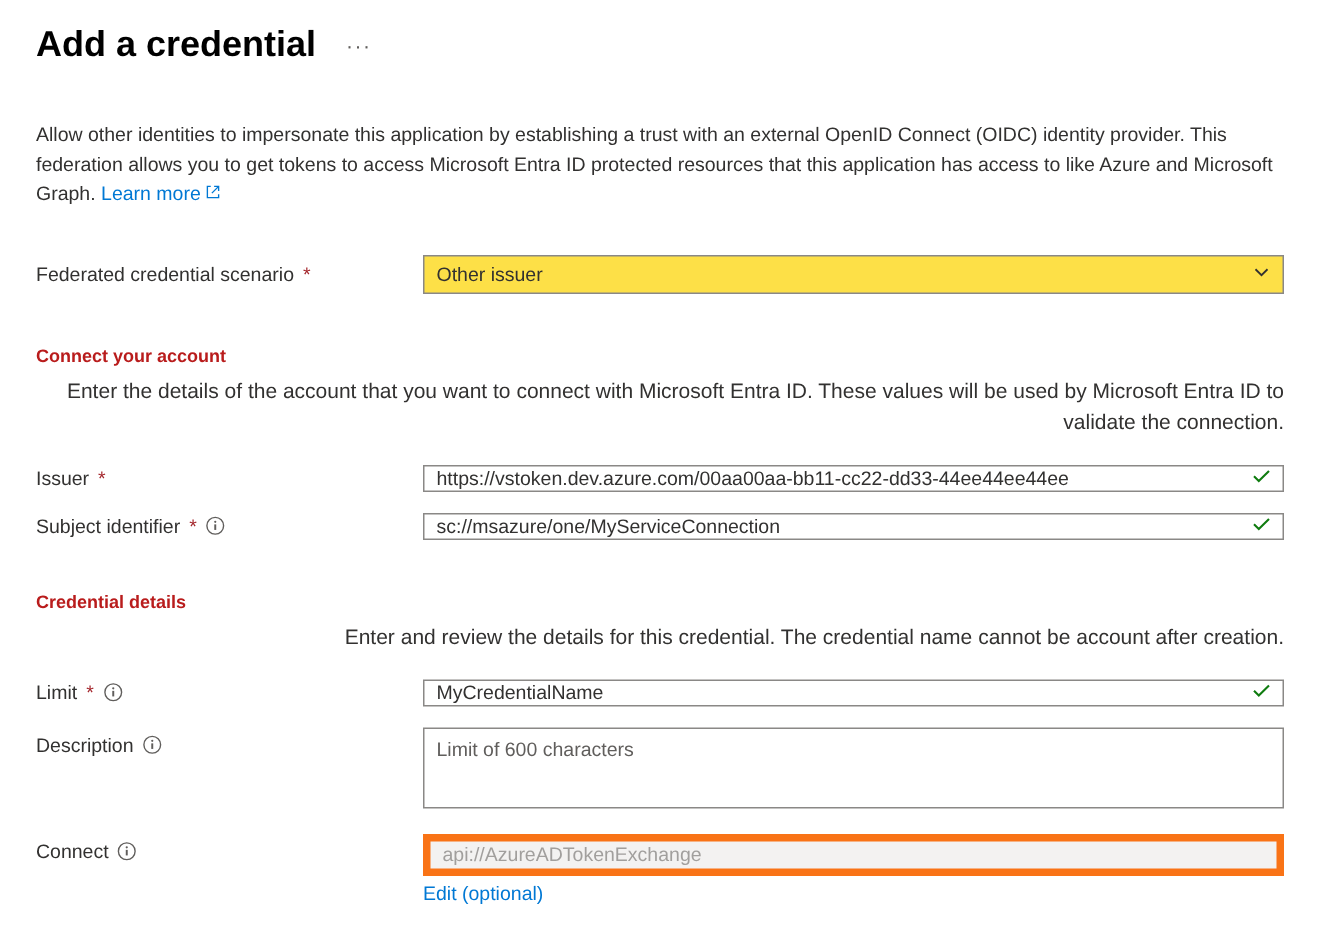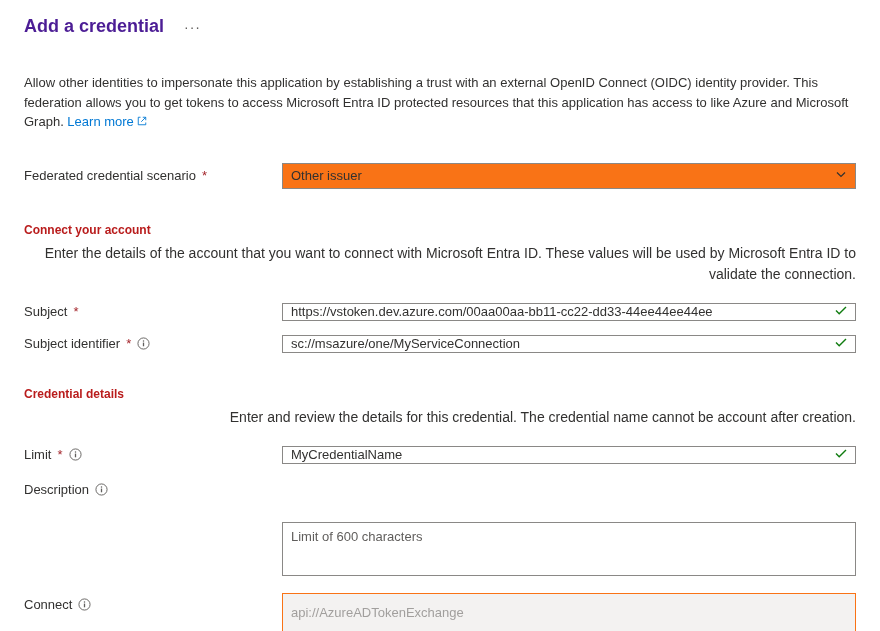--- a/index.html
+++ b/index.html
@@ -11,23 +11,23 @@
       padding: 16px 24px;
       width: 880px;
     }
     .header-row {
       display: flex;
       align-items: center;
       gap: 16px;
       margin-bottom: 36px;
     }
     h1 {
-      font-size: 18px;
+      font-size: 24px;
       font-weight: 600;
-      color: #4c1d95;
+      color: #000000;
     }
     .ellipsis-btn {
       font-size: 14px;
       color: #605e5c;
       cursor: pointer;
       padding: 2px 4px;
       letter-spacing: 1px;
     }
     .intro {
       font-size: 13px;
@@ -64,21 +64,21 @@
       display: inline-flex;
       align-items: center;
       justify-content: center;
       color: #605e5c;
     }
     .field-col { flex: 1; }
     .select-wrap {
       position: relative;
       border: 1px solid #8a8886;
       height: 26px;
-      background: #f97316;
+      background: #fde047;
       display: flex;
       align-items: center;
       padding: 0 8px;
       cursor: pointer;
     }
     .select-wrap .chev {
       position: absolute;
       right: 8px;
       top: 50%;
       transform: translateY(-50%);
@@ -98,27 +98,26 @@
       position: absolute;
       right: 8px;
       top: 50%;
       transform: translateY(-50%);
       color: #107c10;
     }
     textarea.text-input {
       height: 54px;
       padding: 6px 8px;
       resize: none;
-      margin-top: 44px;
     }
     textarea.text-input::placeholder { color: #605e5c; }
     .readonly-input {
       width: 100%;
-      height: 40px;
-      border: 1px solid #f97316;
+      height: 28px;
+      border: 5px solid #f97316;
       background: #f3f2f1;
       color: #a19f9d;
       padding: 0 8px;
       display: flex;
       align-items: center;
       font-size: 13px;
     }
     .section-title {
       font-size: 12px;
       font-weight: 600;
@@ -172,21 +171,21 @@
       </span>
     </div>
   </div>
 </div>
 
 <h2 class="section-title">Connect your account</h2>
 <p class="section-desc">Enter the details of the account that you want to connect with Microsoft Entra ID. These values will be used by Microsoft Entra ID to validate the connection.</p>
 
 <div class="form-row row-gap-lg">
   <div class="form-label-col">
-    <span>Subject</span>
+    <span>Issuer</span>
     <span class="required">*</span>
   </div>
   <div class="field-col valid-wrap">
     <input type="text" class="text-input" value="https://vstoken.dev.azure.com/00aa00aa-bb11-cc22-dd33-44ee44ee44ee" style="">
     <span class="check-icon">
       <svg width="14" height="14" viewBox="0 0 14 14">
           <path d="M2 7l3.2 3.2L12 3.5" stroke="#107c10" stroke-width="1.4" fill="none"></path>
         </svg>
     </span>
   </div>

